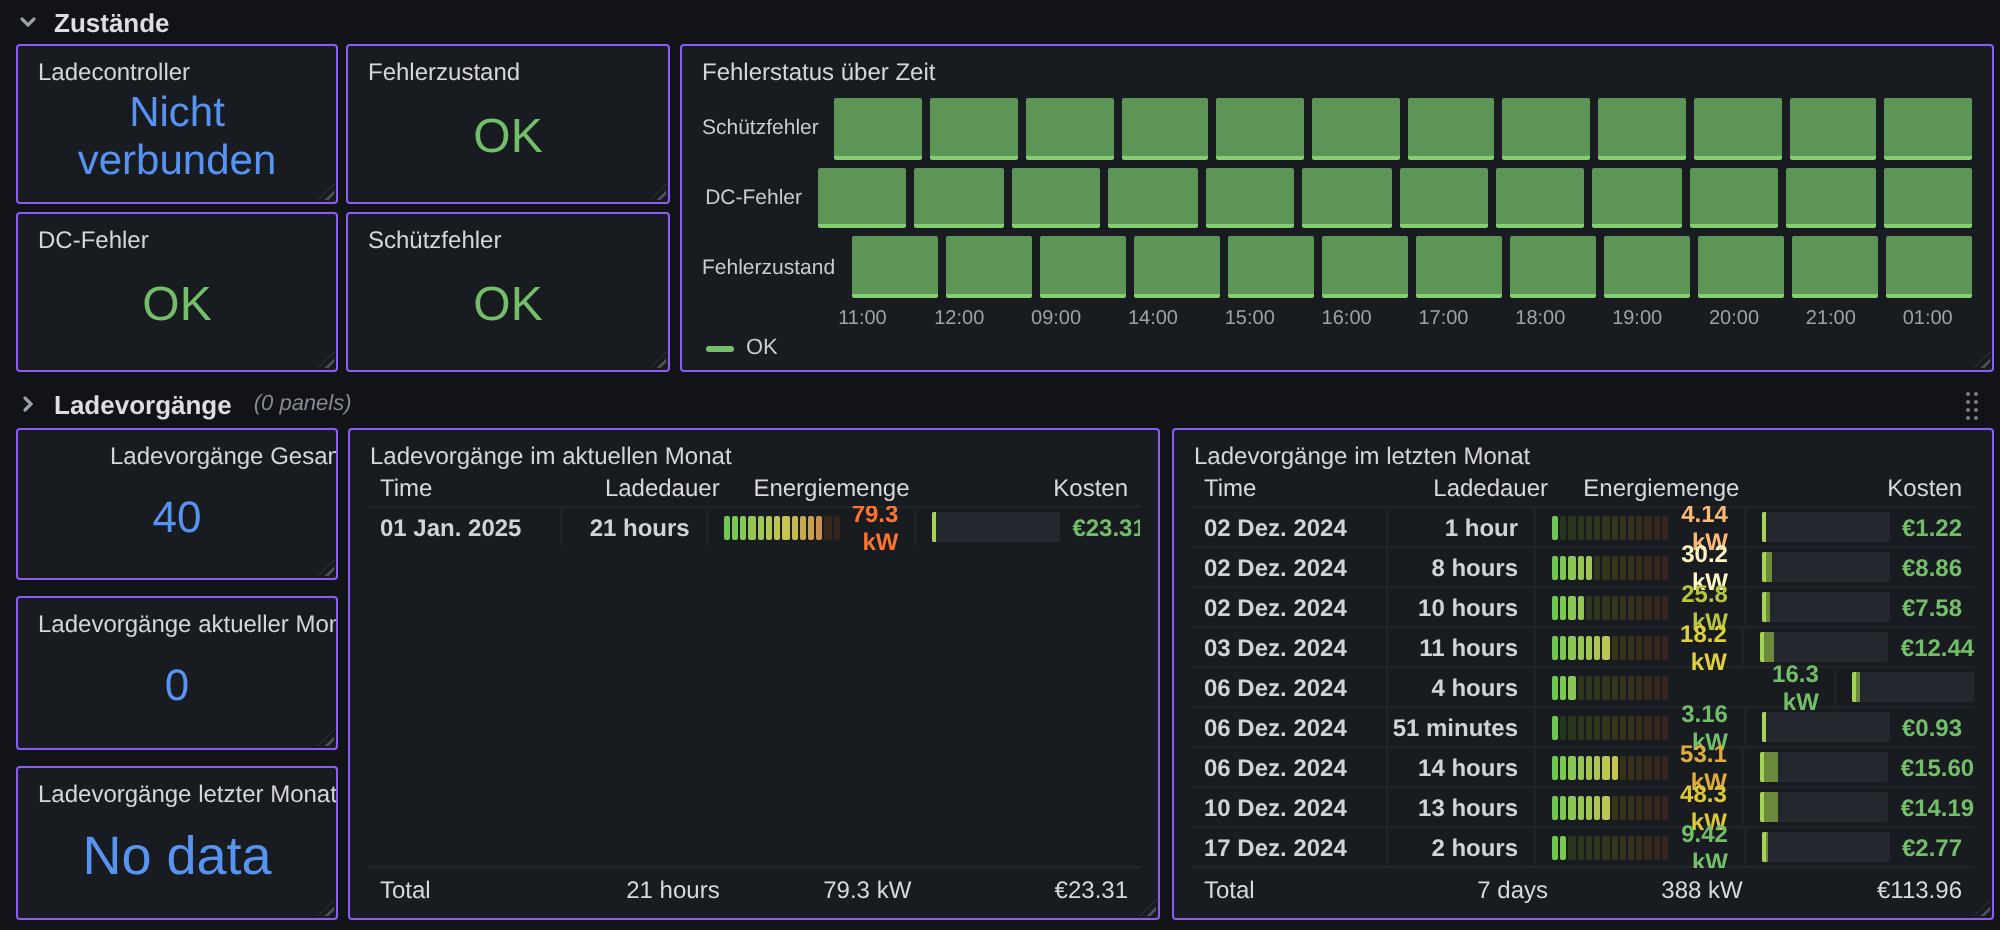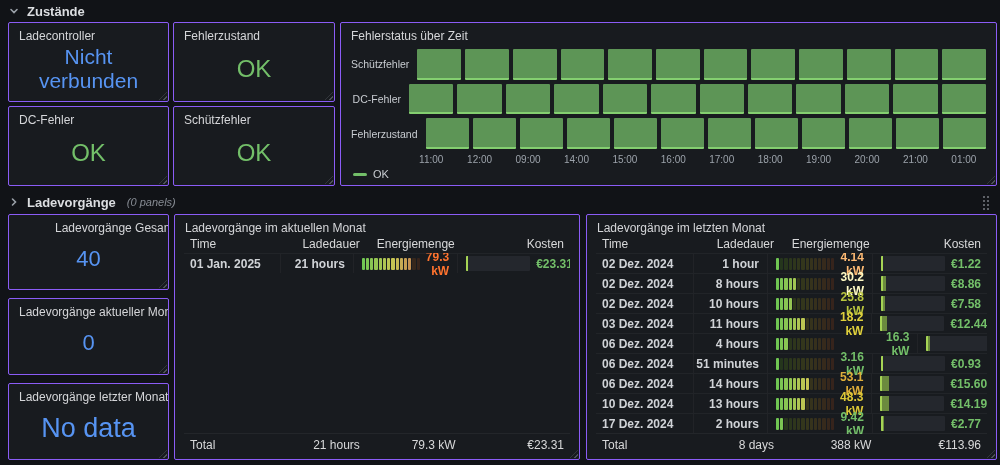--- a/index.html
+++ b/index.html
@@ -544,21 +544,21 @@
             <div class="c-kosten">
               <span class="bar" style="background: rgb(36, 39, 45);">
                 <i style="width: 4%; background: rgb(107, 138, 62); border-left: 2px solid rgb(166, 212, 85); box-sizing: border-box;"></i>
               </span>
               <span class="cost" style="color: rgb(115, 191, 105);">€2.77</span>
             </div>
           </div>
         </div>
       <div class="tfoot">
         <div class="f-label">Total</div>
-        <div class="f-dauer">8 days</div>
+        <div class="f-dauer">7 days</div>
         <div class="f-energie">388 kW</div>
         <div class="f-kosten">€113.96</div>
       </div>
     </div>
   <span class="rsz"></span>
     </div>
 
 </div>
 
 </body></html>

